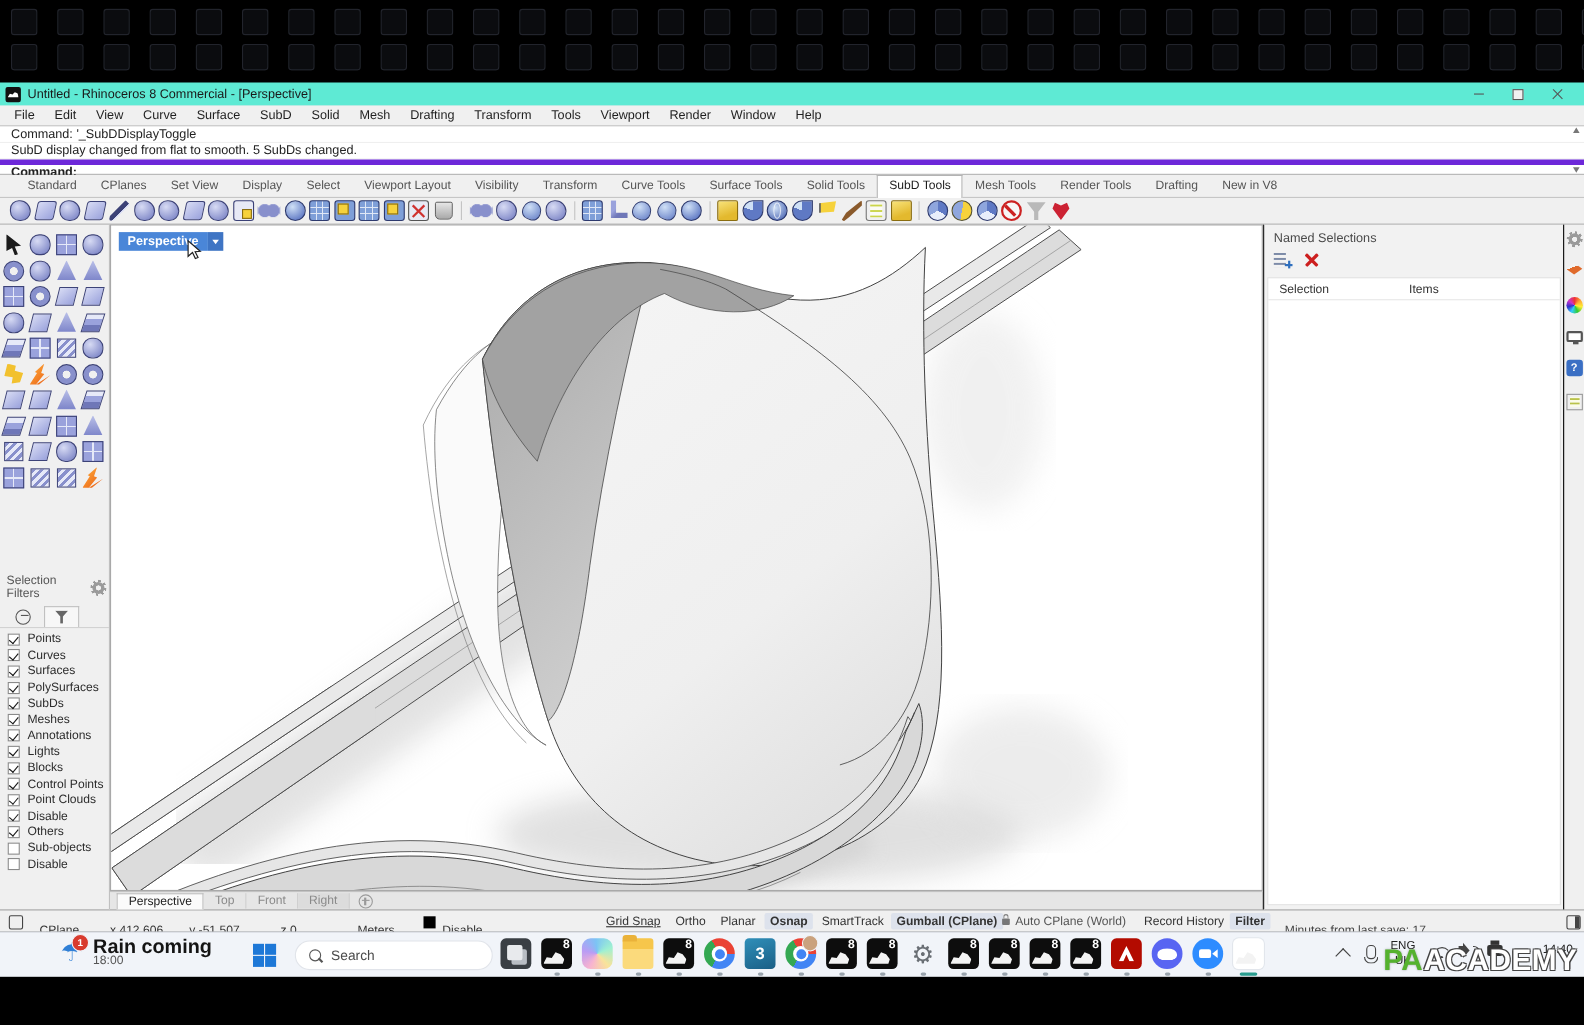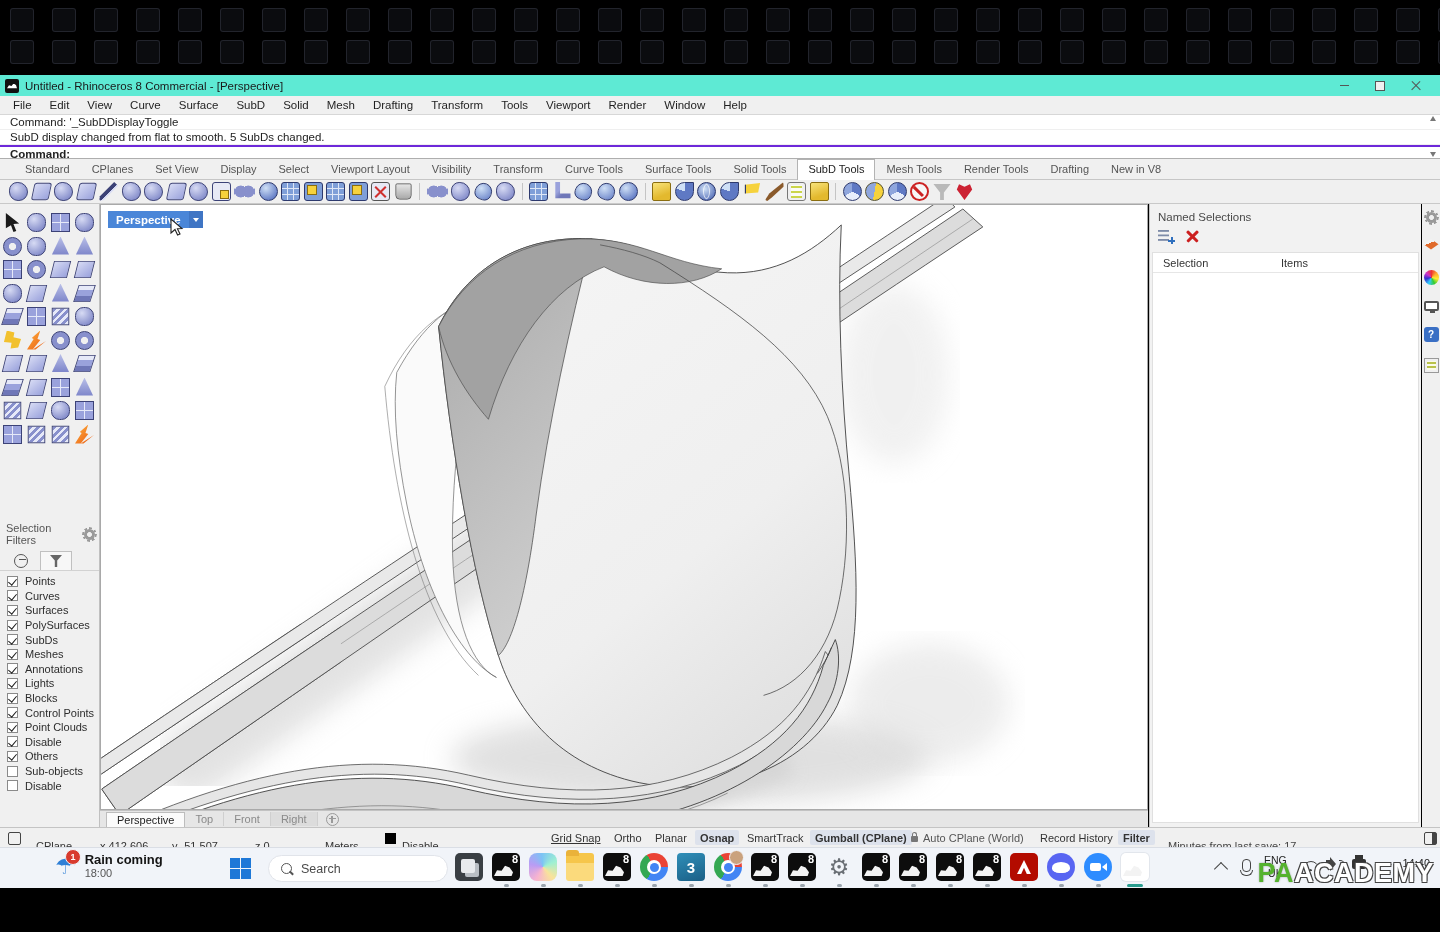--- a/index.html
+++ b/index.html
@@ -29,21 +29,21 @@
   .glyph-close::before{transform:rotate(45deg);}.glyph-close::after{transform:rotate(-45deg);}
 
   
   .menubar{position:absolute;left:0;top:96px;width:1440px;height:18px;background:#f0f0f0;display:flex;align-items:center;padding-left:4px;}
   .menu-item{font-size:11.5px;color:#1f1f1f;padding:1px 9px;}
 
   
   .cmdarea{position:absolute;left:0;top:114px;width:1440px;height:45px;background:#fff;
            border-top:1px solid #d7d7d7;border-bottom:1px solid #aeaeae;box-sizing:border-box;}
   .cmd-line{height:14px;line-height:14px;font-size:11.5px;color:#222;padding-left:10px;border-bottom:1px solid #efefef;white-space:nowrap;}
-  .cmd-line.prompt{font-weight:bold;border-bottom:none;border-top:2px solid #6d28d9;}
+  .cmd-line.prompt{font-weight:bold;border-bottom:none;border-top:5px solid #6d28d9;}
   .cmd-scroll{position:absolute;right:2px;top:1px;width:11px;height:41px;display:flex;flex-direction:column;justify-content:space-between;align-items:center;}
   .arr-up{width:0;height:0;border-left:3.5px solid transparent;border-right:3.5px solid transparent;border-bottom:5px solid #777;}
   .arr-dn{width:0;height:0;border-left:3.5px solid transparent;border-right:3.5px solid transparent;border-top:5px solid #777;}
 
   
   .tabsrow{position:absolute;left:0;top:159px;width:1440px;height:21px;background:#f0f0f0;border-bottom:1px solid #c6c6c6;
            display:flex;align-items:flex-end;padding-left:14px;box-sizing:border-box;}
   .ttab{font-size:11px;color:#555;padding:3px 10px 4px;border:1px solid transparent;border-bottom:none;white-space:nowrap;}
   .ttab.active{background:#fff;border-color:#b3b3b3;color:#1d1d1d;margin-bottom:-1px;padding-bottom:5px;}
 
@@ -179,21 +179,21 @@
   .tg6{left:906px;color:#555;}.tg7{left:1035px;}.tg8{left:1118px;}
   .lockic{display:inline-block;width:7px;height:6px;background:#777;border-radius:1px;position:relative;margin-right:5px;}
   .lockic::before{content:"";position:absolute;left:1px;top:-4px;width:5px;height:4px;border:1.3px solid #777;border-bottom:none;border-radius:3px 3px 0 0;box-sizing:border-box;}
 
   
   .taskbar{position:absolute;left:0;top:847px;width:1440px;height:41px;background:#f1f4f9;border-top:1px solid #dadee5;}
   .weather{position:absolute;left:55px;top:5px;display:flex;gap:9px;align-items:center;}
   .umb{font-size:23px;color:#2f7fd6;position:relative;line-height:1;}
   .wbadge{position:absolute;left:10px;top:-4px;width:14px;height:14px;background:#d83b2f;border-radius:50%;color:#fff;
           font-size:9px;font-weight:bold;display:flex;align-items:center;justify-content:center;border:1.5px solid #f1f4f9;}
-  .wt1{font-size:13px;color:#141414;font-weight:bold;line-height:14px;}
+  .wt1{font-size:18px;color:#141414;font-weight:bold;line-height:14px;}
   .wt2{font-size:11px;color:#555;line-height:13px;}
   .startbtn{position:absolute;left:230px;top:10px;width:21px;height:21px;display:grid;grid-template-columns:10px 10px;grid-template-rows:10px 10px;gap:1px;}
   .startbtn span{background:#1e78d7;}
   .searchpill{position:absolute;left:268px;top:7px;width:180px;height:27px;background:#fff;border:1px solid #e1e4ea;border-radius:14px;
               display:flex;align-items:center;gap:9px;padding-left:12px;box-sizing:border-box;font-size:12.5px;color:#4a4a4a;}
   .mag{width:9px;height:9px;border:1.7px solid #555;border-radius:50%;position:relative;flex:0 0 auto;}
   .mag::after{content:"";position:absolute;left:7px;top:8px;width:5px;height:1.7px;background:#555;transform:rotate(45deg);}
   .apps{position:absolute;left:455px;top:5px;display:flex;gap:9px;}
   .app{width:28px;height:28px;border-radius:5px;position:relative;flex:0 0 auto;}
   .app .dot{position:absolute;left:11.5px;bottom:-6px;width:5px;height:3px;border-radius:2px;background:#9aa4ad;}

